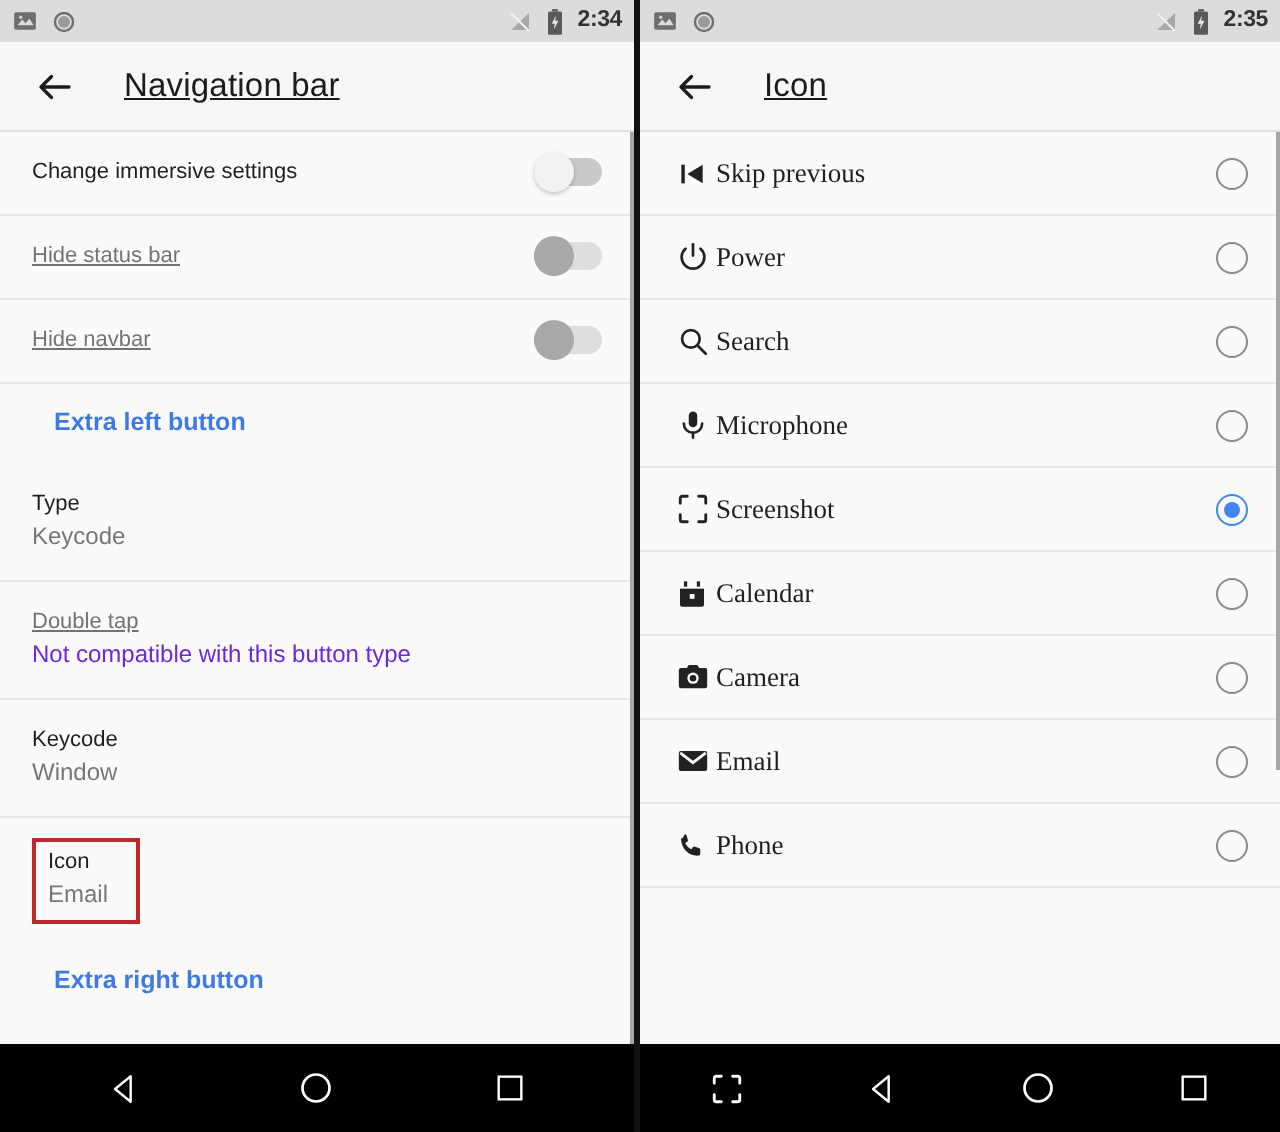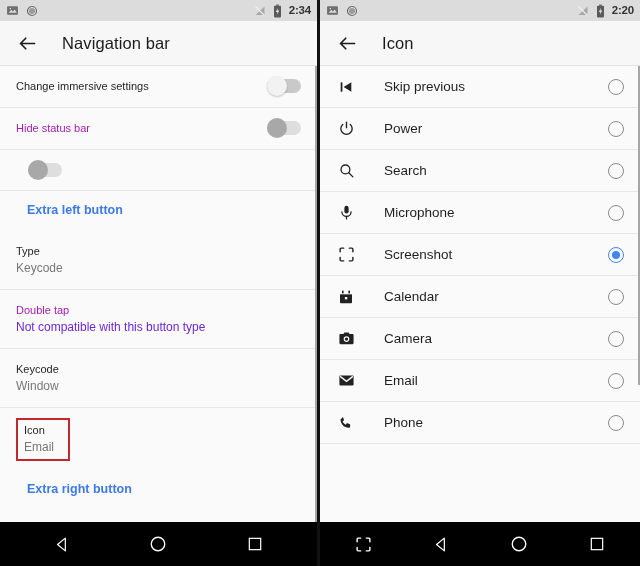--- a/index.html
+++ b/index.html
@@ -53,20 +53,21 @@
   }
   .back-btn {
     width: 26px; height: 26px;
     display: flex; align-items: center; justify-content: center;
     cursor: pointer; flex: 0 0 auto;
   }
   .appbar-title {
     font-size: 16.5px; color: #1b1b1b;
     margin-left: 22px;
     letter-spacing: 0.1px;
+    text-decoration: underline;
   }
 
   
   .content {
     flex: 1 1 auto;
     overflow: hidden;
     position: relative;
     background: #fafafa;
   }
   .scrollbar {
@@ -87,21 +88,21 @@
   }
   .srow .txtwrap { flex: 1 1 auto; min-width: 0; }
   .srow .title {
     font-size: 11px; color: #1f1f1f;
     line-height: 1.35;
   }
   .srow .subtitle {
     font-size: 12px; color: #777;
     line-height: 1.35; margin-top: 1px;
   }
-  .srow.disabled .title { color: #a21caf; }
+  .srow.disabled .title { color: #737373; text-decoration: underline; }
   .srow.disabled .subtitle { color: #6d28d9; }
   .srow.link { border-bottom: none; padding-top: 11px; padding-bottom: 11px; }
   .srow.link .title {
     color: #3d7ae4; font-size: 12.5px; font-weight: bold; padding-left: 11px;
   }
 
   
   .srow.highlight {
     border-bottom: none;
     padding-top: 10px;
@@ -145,22 +146,22 @@
     background: #fafafa;
     cursor: pointer;
   }
   .irow .glyph {
     width: 24px; height: 24px;
     display: flex; align-items: center; justify-content: center;
     flex: 0 0 auto; color: #222;
   }
   .irow .label {
     font-size: 13.5px; color: #1f1f1f;
-    margin-left: 26px;
     flex: 1 1 auto;
+    font-family: Liberation Serif, serif;
   }
   .radio {
     width: 16px; height: 16px; border-radius: 50%;
     border: 1.6px solid #8a8a8a;
     flex: 0 0 auto; position: relative;
     cursor: pointer;
   }
   .radio.selected { border-color: #4285f4; }
   .radio.selected::after {
     content: ""; position: absolute;
@@ -242,20 +243,23 @@
         <div class="txtwrap">
           <div class="title">Hide status bar</div>
         </div>
         <div class="toggle off-dark">
           <div class="track"></div>
           <div class="thumb"></div>
         </div>
       </div>
 
       <div class="srow disabled">
+        <div class="txtwrap">
+          <div class="title">Hide navbar</div>
+        </div>
         <div class="toggle off-dark">
           <div class="track"></div>
           <div class="thumb"></div>
         </div>
       </div>
 
       <div class="srow link">
         <div class="txtwrap">
           <div class="title">Extra left button</div>
         </div>
@@ -334,21 +338,21 @@
       <div class="sb-right">
         <svg class="sb-ico" width="12" height="12" viewBox="0 0 24 24">
           <path d="M3 20h18V3L3 20z" fill="#a8a8a8"></path>
           <path d="M3 3l18 18" stroke="#f0f0f0" stroke-width="2.2"></path>
         </svg>
         <svg class="sb-ico" width="9" height="14" viewBox="0 0 14 24">
           <rect x="4.5" y="1" width="5" height="2" fill="#5a5a5a"></rect>
           <rect x="1" y="3" width="12" height="20" rx="1.4" fill="#5a5a5a"></rect>
           <path d="M7.8 6.5L4.2 13.6h2.6l-.8 4.8 4-7.4H7.2z" fill="#e8e8e8"></path>
         </svg>
-        <span class="sb-clock">2:20</span>
+        <span class="sb-clock">2:35</span>
       </div>
     </div>
 
     <div class="appbar">
       <div class="back-btn">
         <svg width="21" height="21" viewBox="0 0 24 24">
           <path d="M20 12H4M10 6l-6 6 6 6" fill="none" stroke="#1b1b1b" stroke-width="1.9" stroke-linecap="round" stroke-linejoin="round"></path>
         </svg>
       </div>
       <div class="appbar-title">Icon</div>

